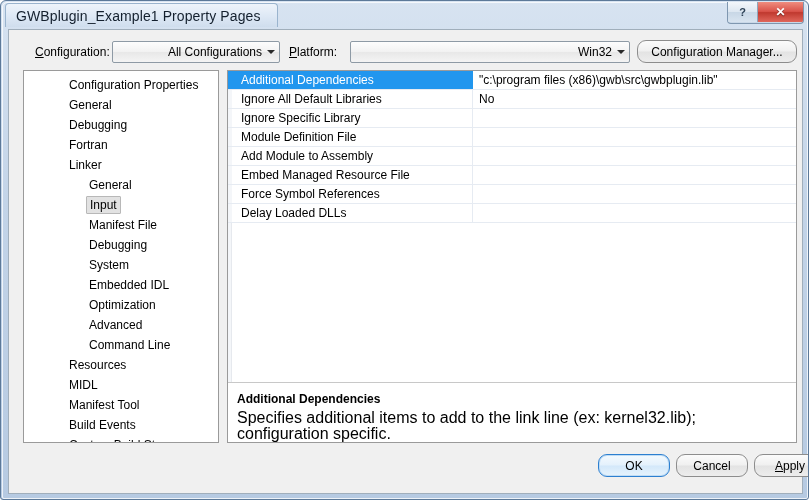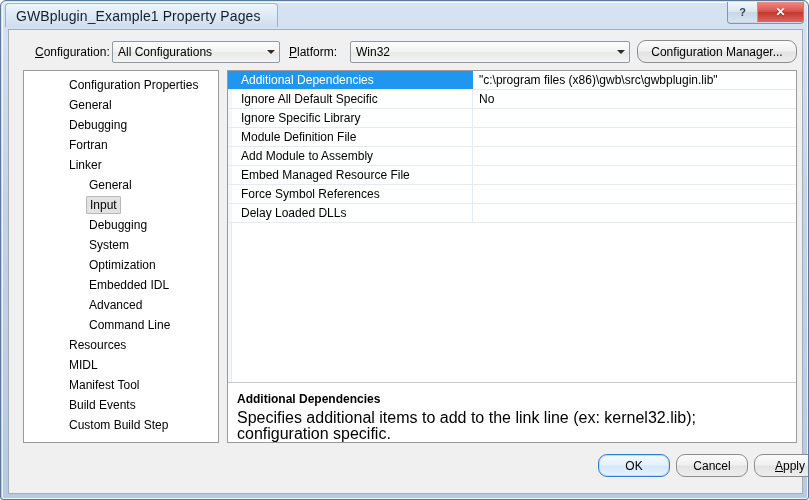--- a/index.html
+++ b/index.html
@@ -138,20 +138,21 @@
     align-items: center;
     cursor: default;
   }
   .combo-text {
     padding-left: 5px;
     font-size: 12px;
     color: #000;
     flex: 1;
     white-space: nowrap;
     overflow: hidden;
+    text-align: right;
   }
   .combo-arrow {
     width: 17px;
     height: 20px;
     display: flex;
     align-items: center;
     justify-content: center;
     flex: 0 0 17px;
   }
   .arrow-dn {
@@ -368,30 +369,33 @@
           <div class="tree-item depth1">
             <span>Linker</span>
           </div>
           <div class="tree-item depth2">
             <span>General</span>
           </div>
           <div class="tree-item depth2 selected">
             <span>Input</span>
           </div>
           <div class="tree-item depth2">
+            <span>Manifest File</span>
+          </div>
+          <div class="tree-item depth2">
             <span>Debugging</span>
           </div>
           <div class="tree-item depth2">
             <span>System</span>
           </div>
           <div class="tree-item depth2">
+            <span>Embedded IDL</span>
+          </div>
+          <div class="tree-item depth2">
             <span>Optimization</span>
-          </div>
-          <div class="tree-item depth2">
-            <span>Embedded IDL</span>
           </div>
           <div class="tree-item depth2">
             <span>Advanced</span>
           </div>
           <div class="tree-item depth2">
             <span>Command Line</span>
           </div>
           <div class="tree-item depth1">
             <span>Resources</span>
           </div>
@@ -414,21 +418,21 @@
       <div class="grid-scroll">
         <div class="grid-gutter"></div>
         <div class="grid-rows" id="grid-list">
             <div class="grow selected">
               <div class="pad"></div>
               <div class="gname">Additional Dependencies</div>
               <div class="gval">"c:\program files (x86)\gwb\src\gwbplugin.lib"</div>
             </div>
             <div class="grow">
               <div class="pad"></div>
-              <div class="gname">Ignore All Default Specific</div>
+              <div class="gname">Ignore All Default Libraries</div>
               <div class="gval">No</div>
             </div>
             <div class="grow">
               <div class="pad"></div>
               <div class="gname">Ignore Specific Library</div>
               <div class="gval"></div>
             </div>
             <div class="grow">
               <div class="pad"></div>
               <div class="gname">Module Definition File</div>

